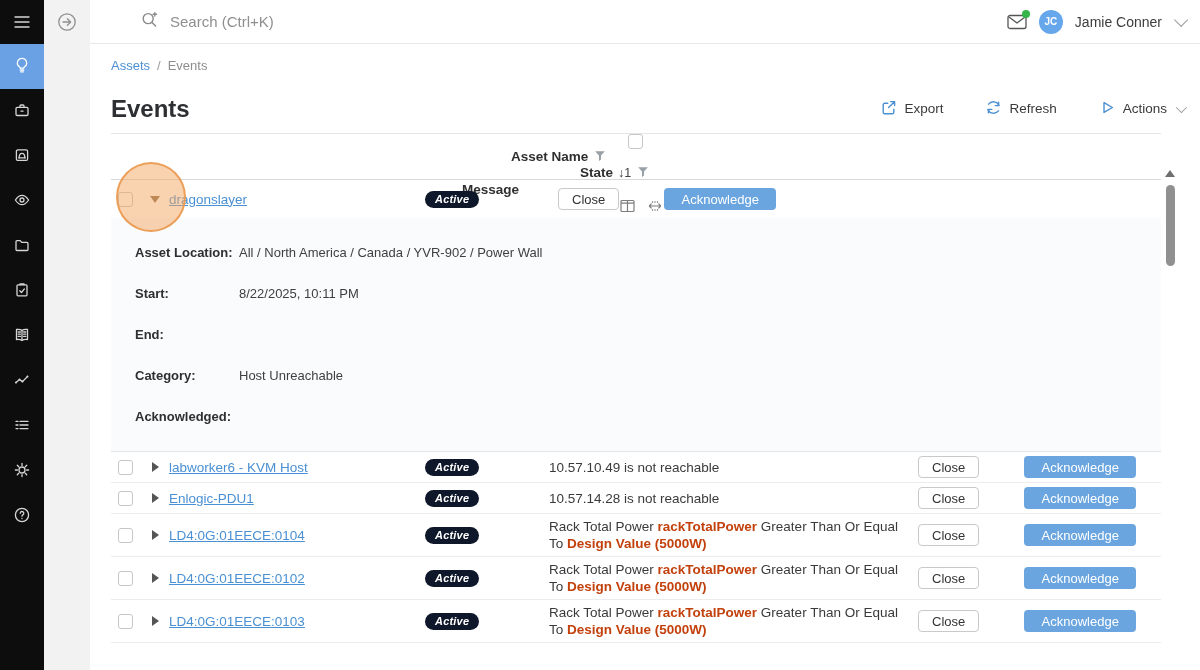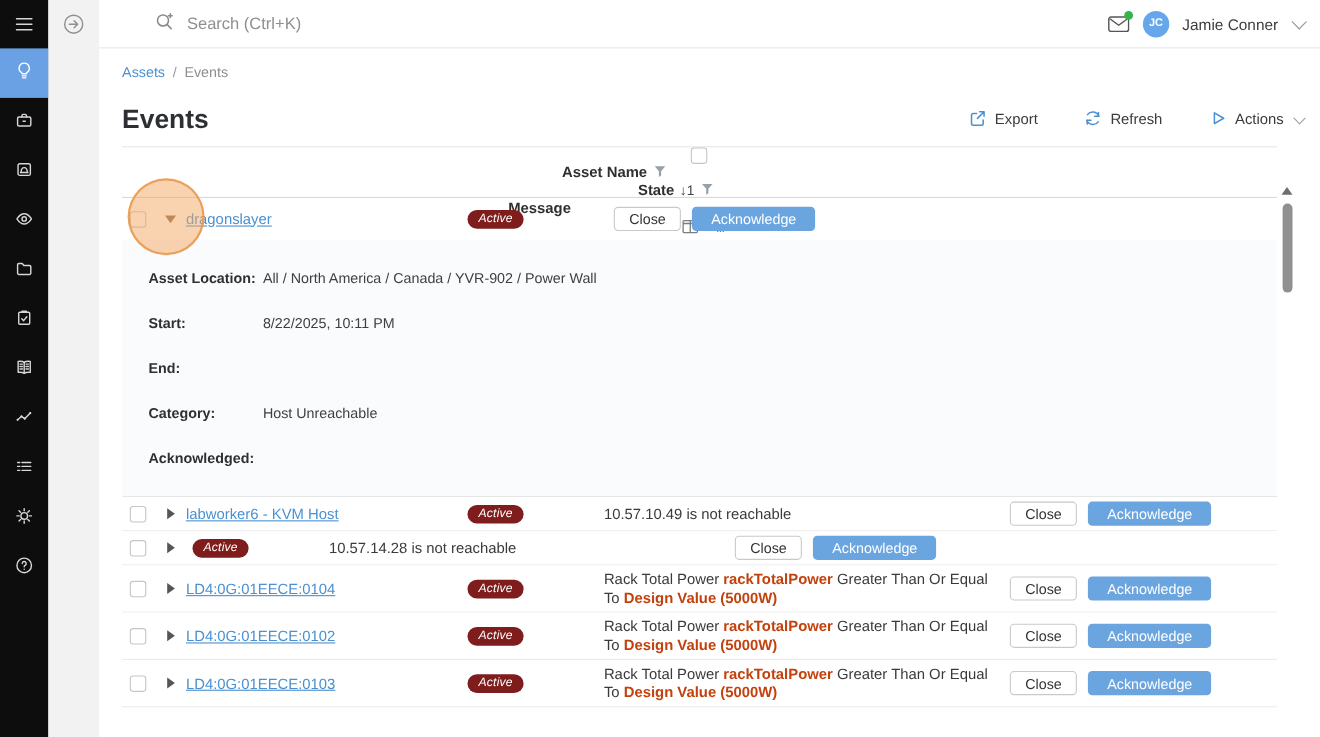--- a/index.html
+++ b/index.html
@@ -66,27 +66,27 @@
   .head-icons svg { stroke:#7d7d7d; fill:none; stroke-width:1.2; cursor:pointer; }
   .funnel { display:inline-block; margin-left:6px; vertical-align:-1px; }
   .sort-ind { font-weight:normal; color:#444; margin-left:5px; font-size:12.5px; }
 
   .trow { display:flex; align-items:center; min-height:31px; border-bottom:1px solid #ececec; color:#3a3a3a; padding:2px 0; background:#fff; }
   .trow.tall { min-height:43px; }
   .trow.first { min-height:38px; border-bottom:none; }
   .caret-right { width:0; height:0; border-top:5px solid transparent; border-bottom:5px solid transparent; border-left:7px solid #555; cursor:pointer; }
   .caret-down  { width:0; height:0; border-left:5px solid transparent; border-right:5px solid transparent; border-top:7px solid #8a6a4a; cursor:pointer; }
   .asset-link { color:#4a90d2; text-decoration:underline; cursor:pointer; }
-  .badge { display:inline-block; background:#7f1d1d; color:#fff; font-size:11px; font-weight:normal; font-style:italic;
+  .badge { display:inline-block; background:#0f172a; color:#fff; font-size:11px; font-weight:bold; font-style:italic;
            padding:2px 10px 3px; border-radius:10px; letter-spacing:.2px; }
   .msg-em { color:#c2410c; font-weight:bold; }
   .btn-close { height:22px; padding:0 13px; background:#fff; border:1px solid #c9c9c9; border-radius:4px;
                font-family:inherit; font-size:13px; color:#333; cursor:pointer; }
   .btn-ack { height:22px; width:112px; background:#6aa5e0; border:none; border-radius:4px;
-             font-family:inherit; font-size:13px; color:#fff; cursor:pointer; }
+             font-family:inherit; font-size:13px; color:#fff; cursor:pointer;margin-left:35px; }
 
   
   .panel { background:#fafbfc; border-bottom:1px solid #e4e4e4; padding:27px 0 25px 24px; }
   .drow { display:flex; align-items:flex-start; margin-bottom:24px; font-size:13px; min-height:17px; }
   .drow:last-child { margin-bottom:0; }
   .dlabel { width:104px; flex:none; font-weight:bold; color:#2f2f2f; }
   .dvalue { color:#3f3f3f; }
   .sev-icon { width:17px; height:17px; border:1.5px solid #d9534f; border-radius:50%; color:#d9534f;
               display:flex; align-items:center; justify-content:center; font-size:10px; font-weight:bold; line-height:1; }
 
@@ -371,20 +371,21 @@
     </div>
   </div>
 
   <div class="trow">
     <div class="col-cb">
                 <span class="checkbox"></span>
               </div>
     <div class="col-caret">
                 <span class="caret caret-right"></span>
               </div>
+    <div class="col-asset"><a class="asset-link">Enlogic-PDU1</a></div>
     <div class="col-state"><span class="badge">Active</span></div>
     <div class="col-msg"><span>10.57.14.28 is not reachable</span></div>
     <div class="col-actions">
       <button class="btn-close">Close</button>
       <button class="btn-ack">Acknowledge</button>
     </div>
   </div>
 
   <div class="trow tall">
     <div class="col-cb">

